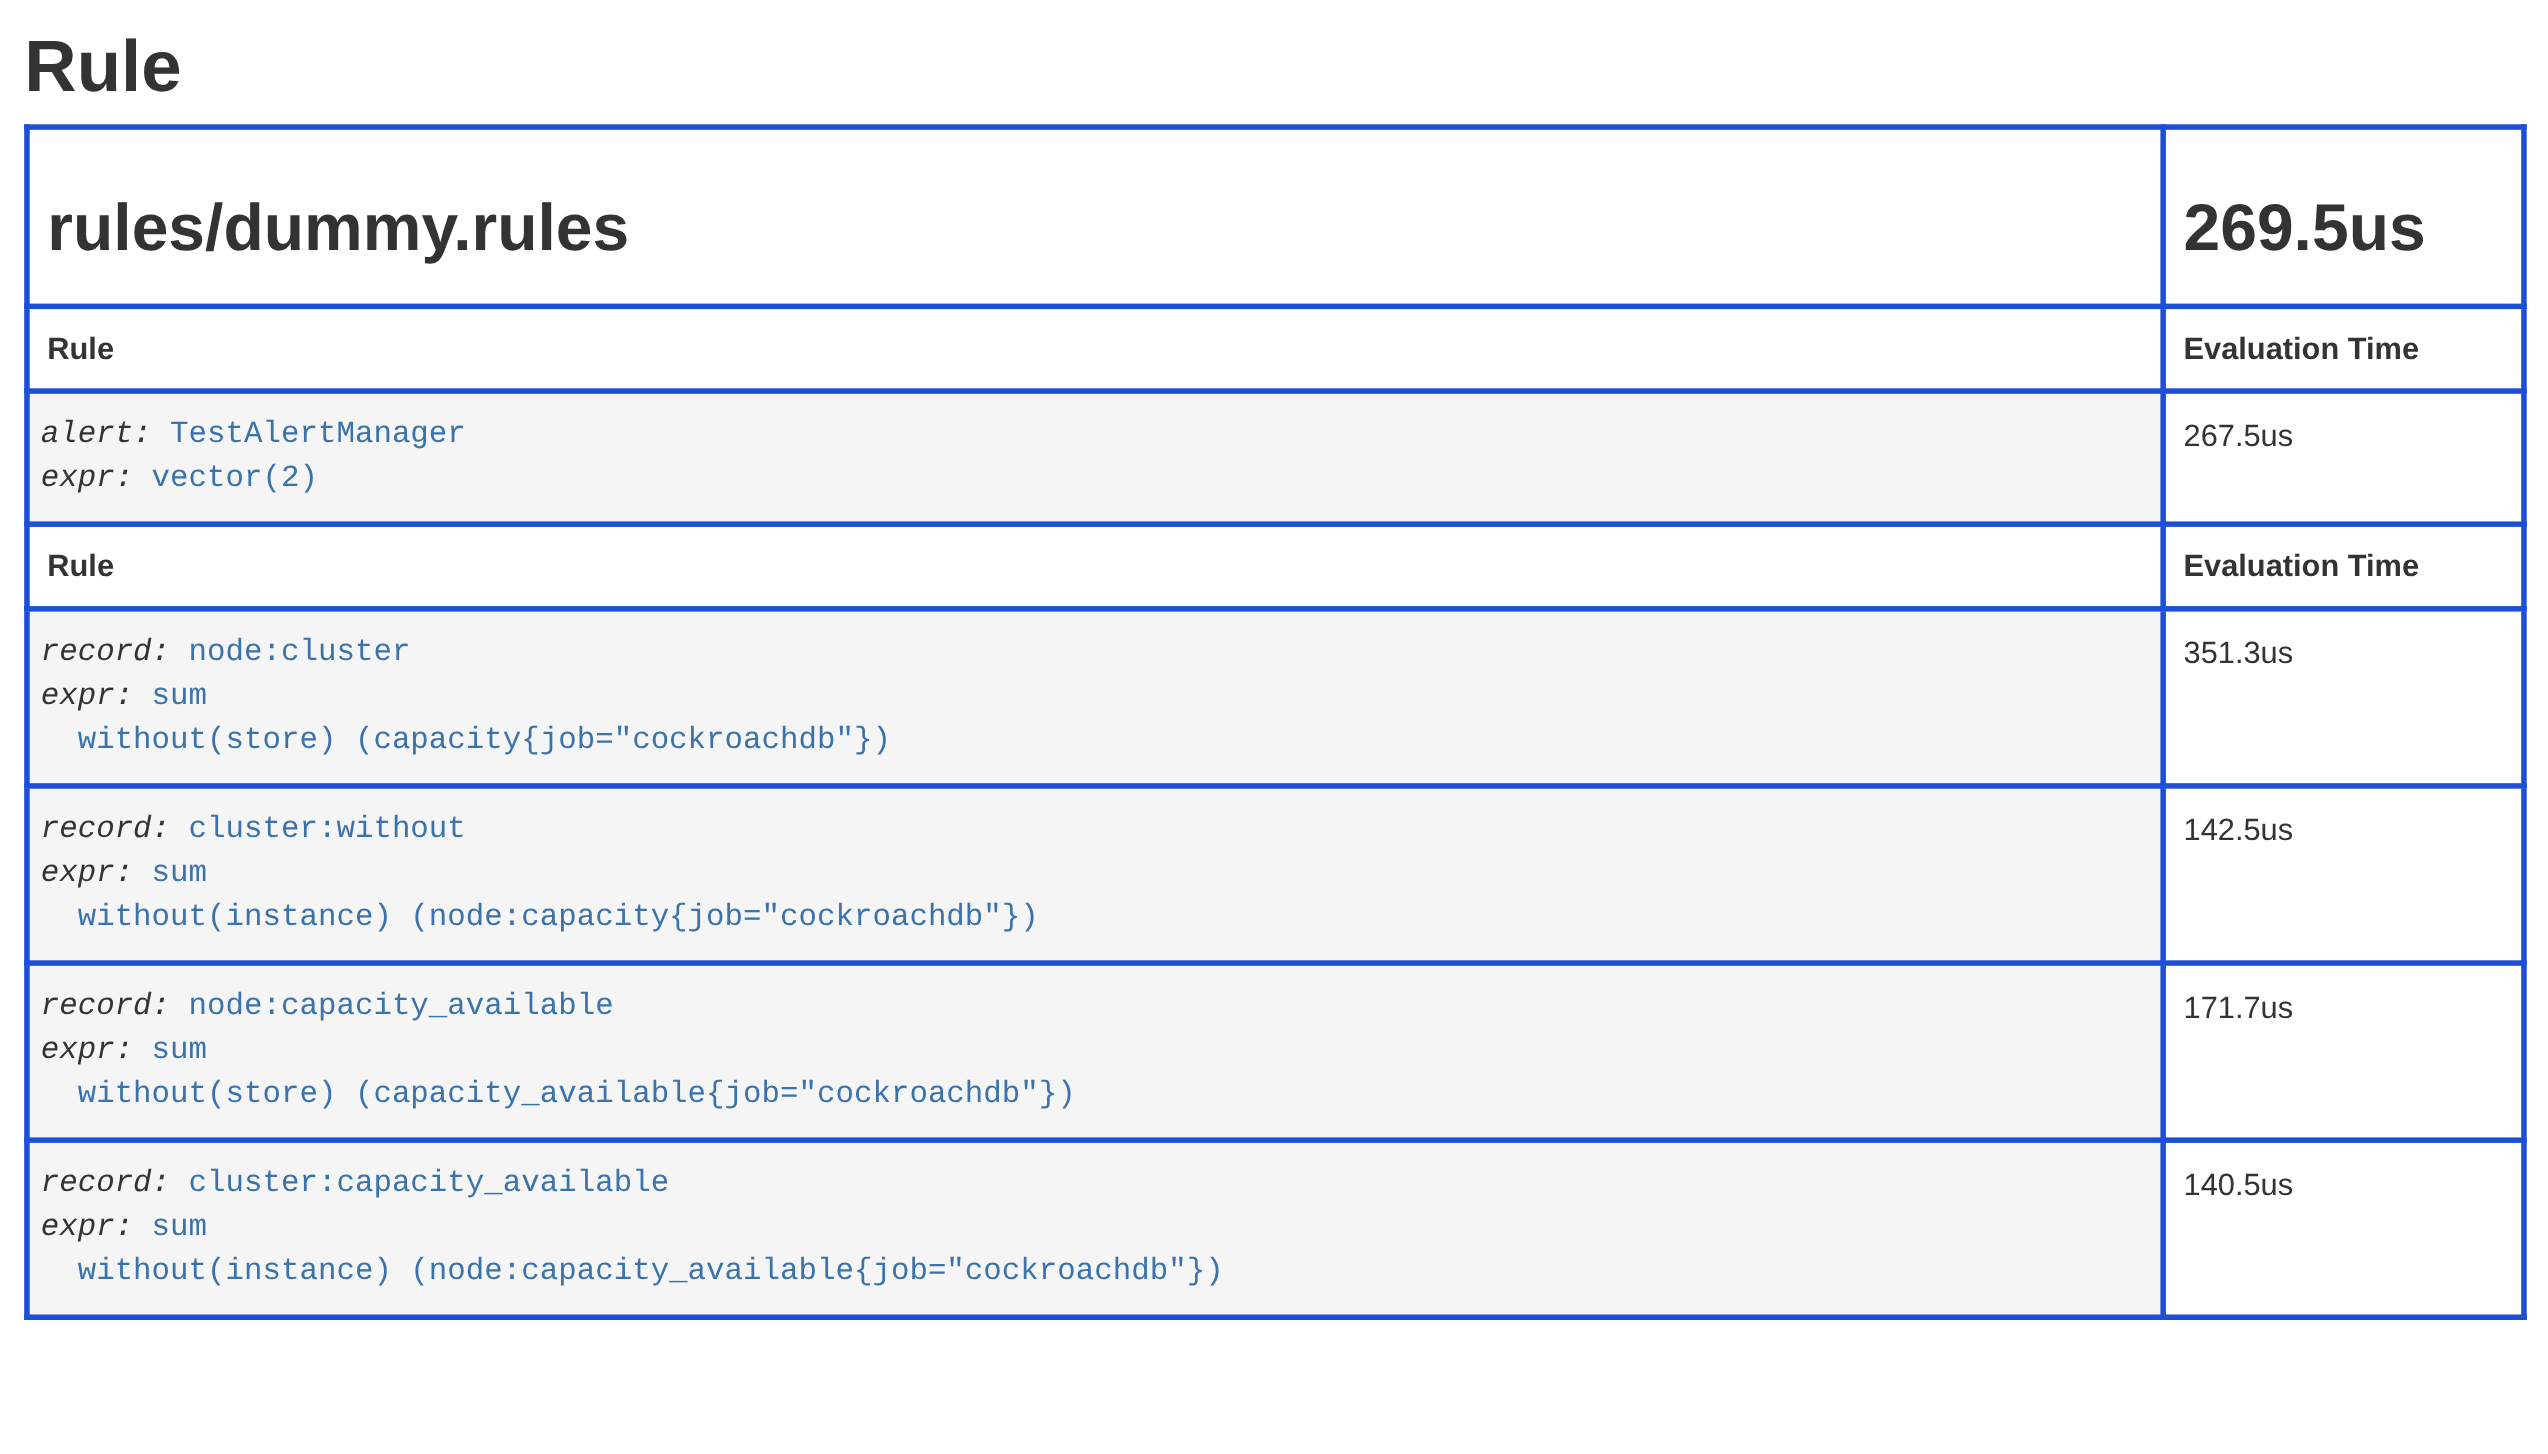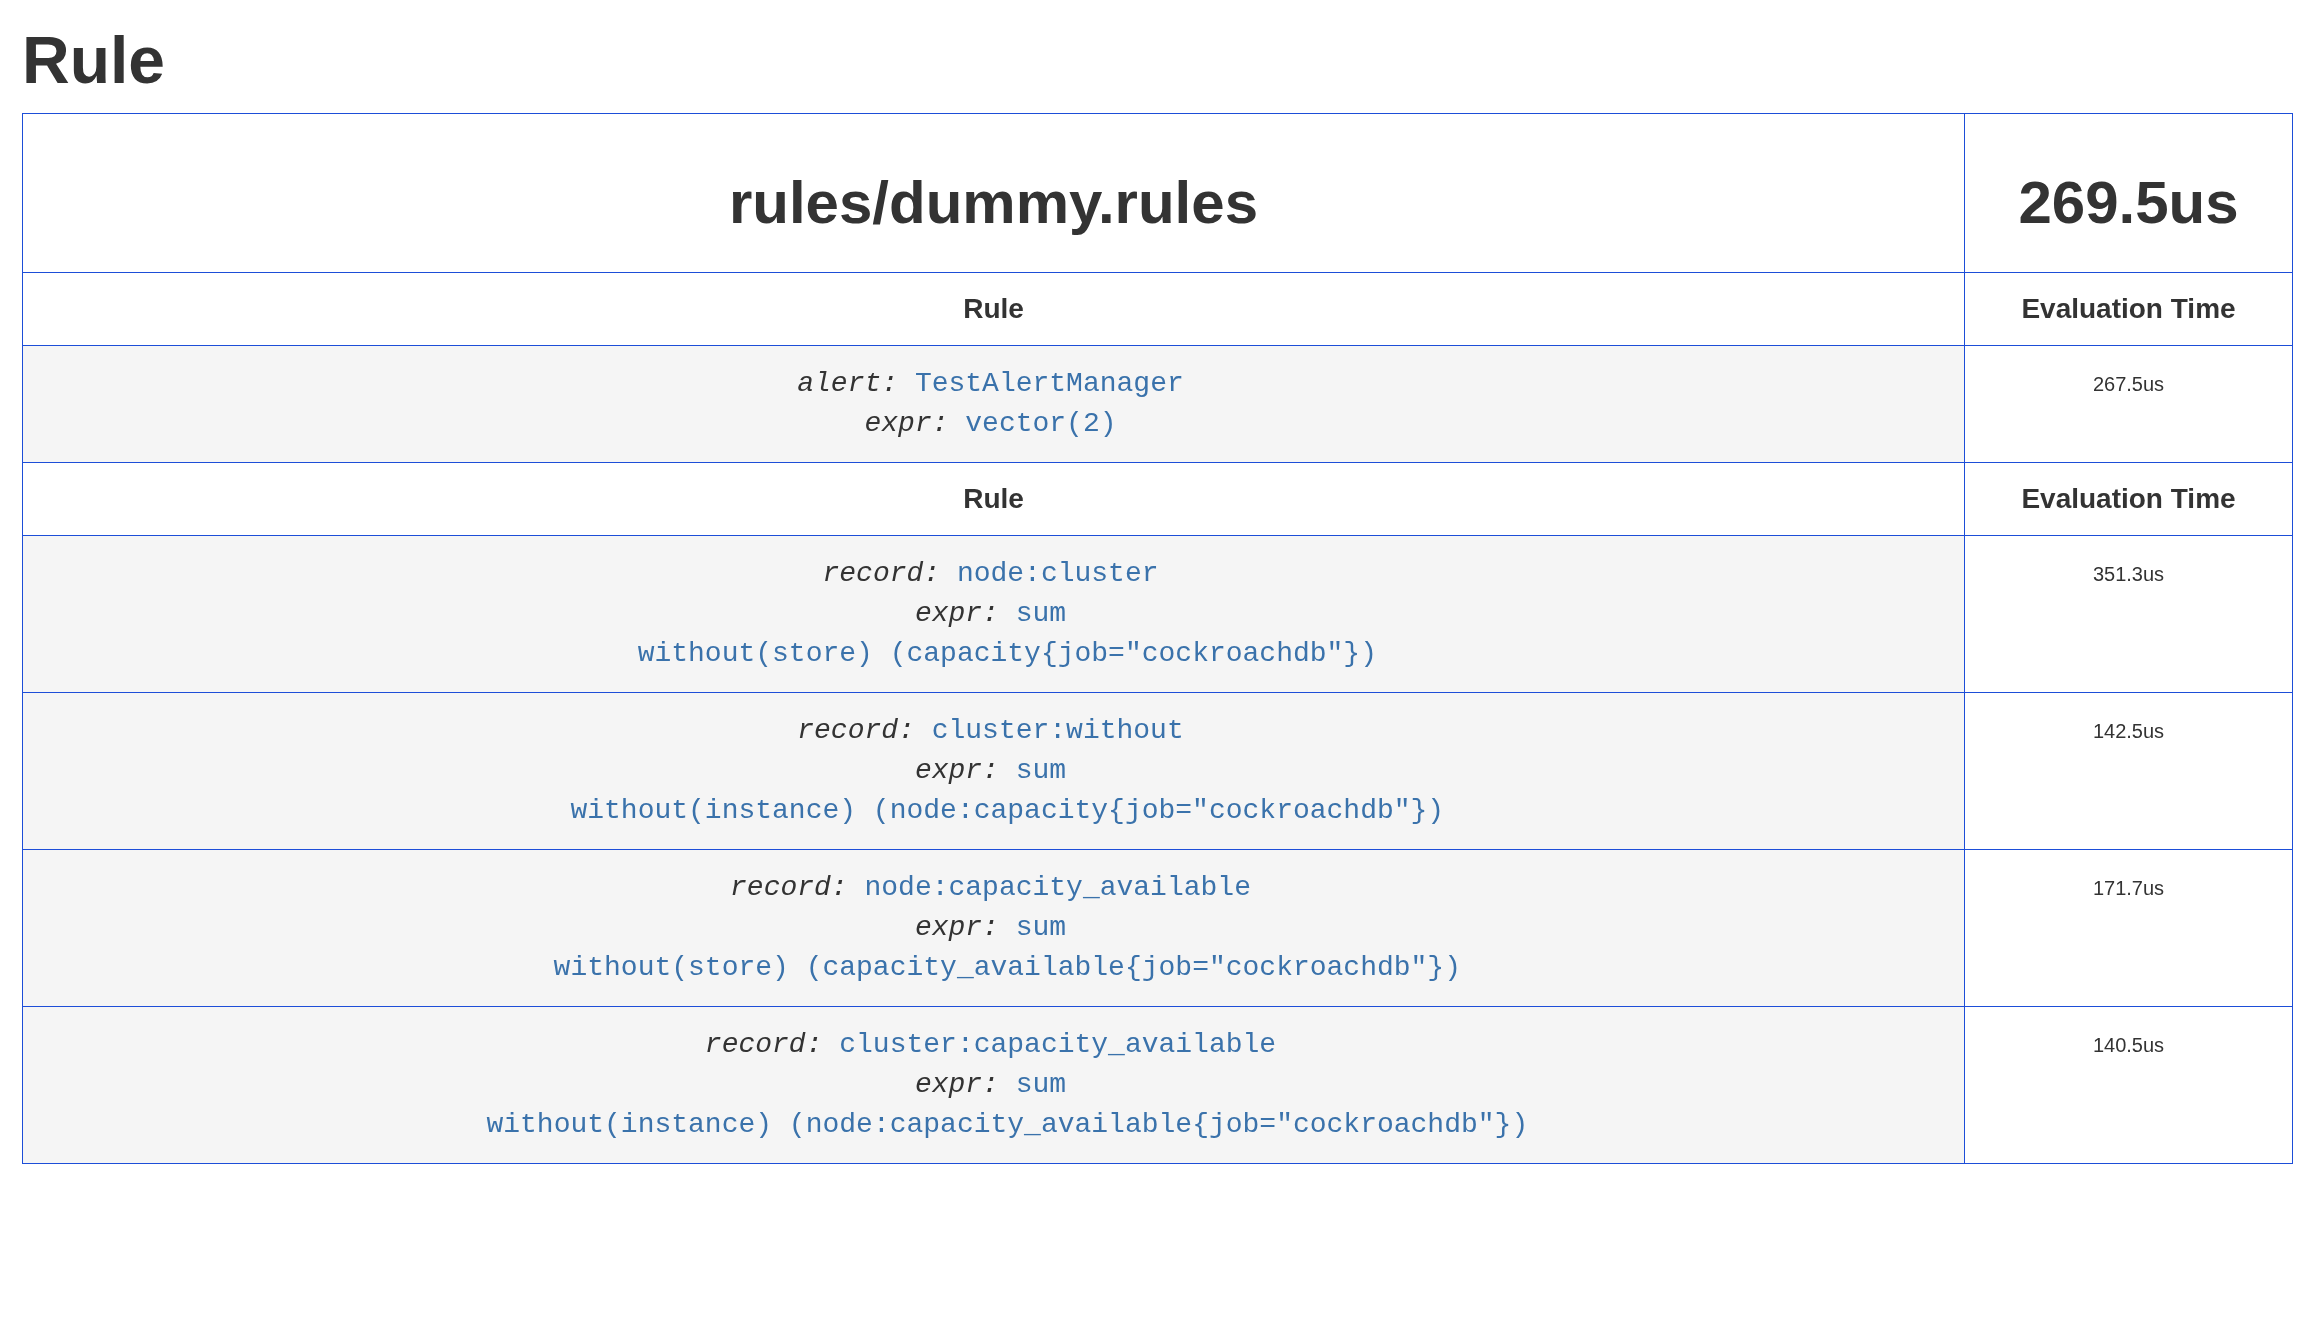--- a/index.html
+++ b/index.html
@@ -21,22 +21,22 @@
     color: #333333;
   }
   table.rules-table {
     border-collapse: collapse;
     table-layout: fixed;
     width: 2270px;
   }
   col.rule-col { width: 1942px; }
   col.time-col { width: 328px; }
   th, td {
-    border: 1px solid #1d4ed8;
-    text-align: center;
+    border: 5px solid #1d4ed8;
+    text-align: left;
     vertical-align: top;
   }
   td.group-cell { padding: 16px; background: #ffffff; }
   h2.group-heading {
     font-size: 60px;
     line-height: 1.1;
     font-weight: bold;
     margin: 40px 0 20px 0;
     color: #333333;
     white-space: nowrap;
@@ -61,21 +61,21 @@
     font-size: 28px;
     line-height: 40px;
     white-space: pre;
     color: #333333;
     overflow: hidden;
   }
   .code-key { color: #333333; font-style: italic; }
   .code-value { color: #3a72ab; text-decoration: none; cursor: pointer; }
   td.eval-cell {
     padding: 18px 16px;
-    font-size: 20px;
+    font-size: 28px;
     line-height: 40px;
     background: #ffffff;
     color: #333333;
   }
 </style>
 </head>
 <body>
 
 <h1 class="page-title">Rule</h1>
 

